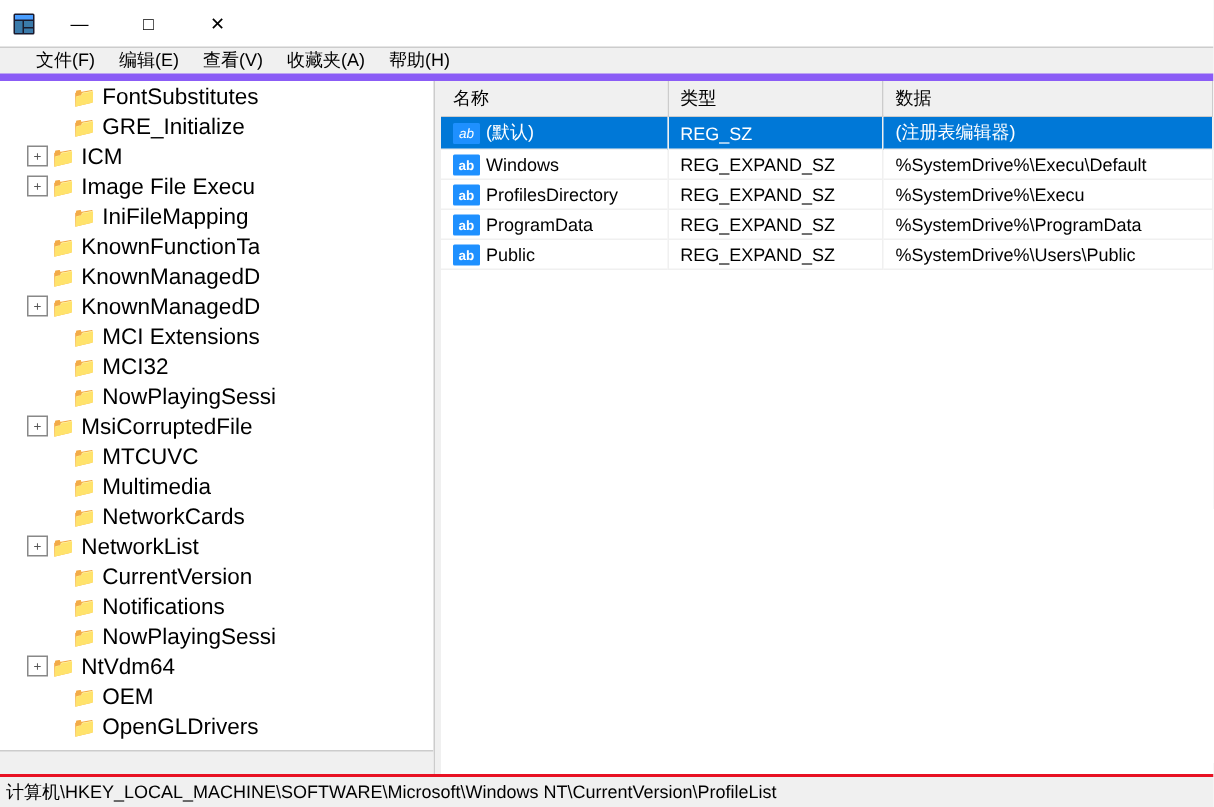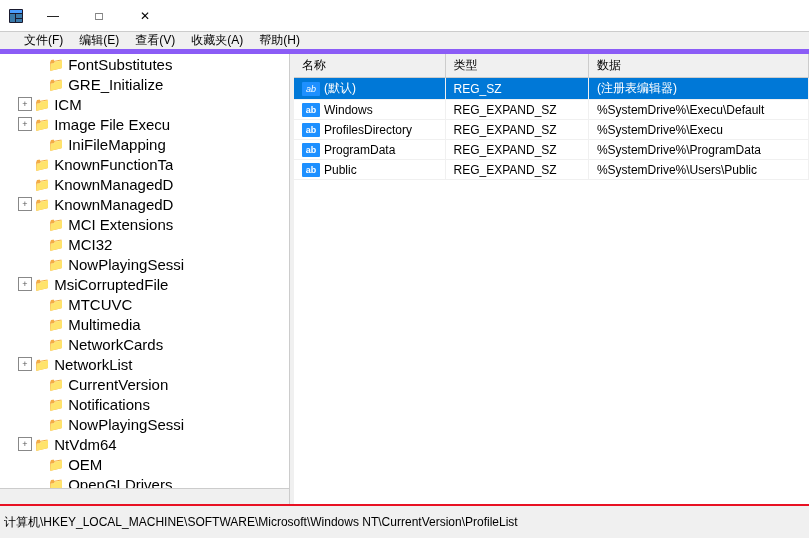--- a/index.html
+++ b/index.html
@@ -222,21 +222,21 @@
       flex-shrink: 0;
     }
 
     
     .status-bar {
       height: 22px;
       background: #f0f0f0;
       border-top: 2px solid #e81123;
       display: flex;
       align-items: center;
-      padding: 16px 4px;
+      padding: 4px 4px;
       font-size: 12px;
       overflow: hidden;
     }
     .status-text {
       color: #000;
       white-space: nowrap;
       overflow: hidden;
       text-overflow: ellipsis;
     }
 

